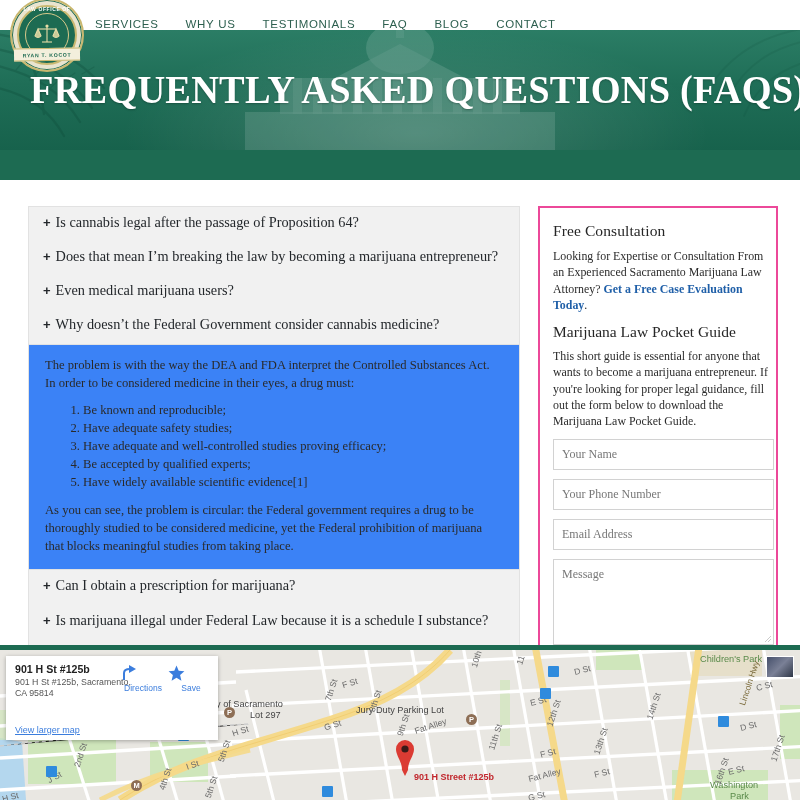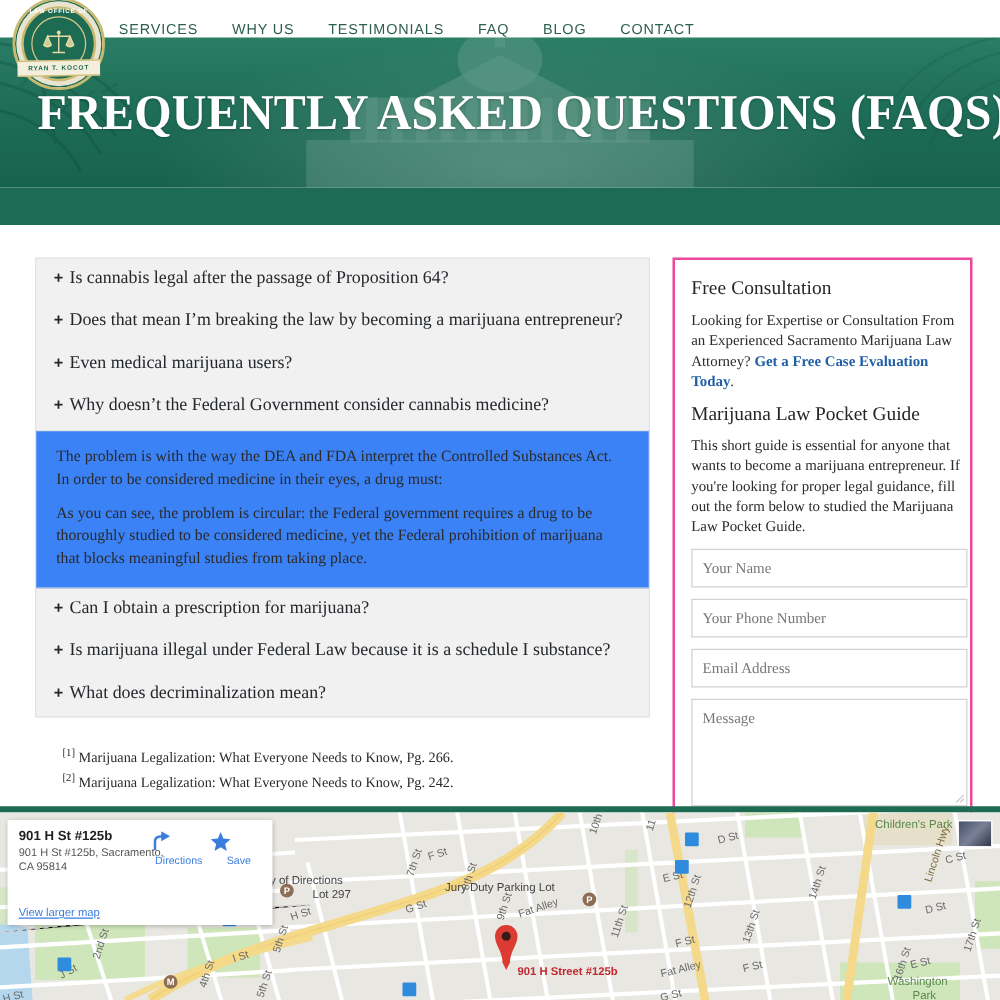--- a/index.html
+++ b/index.html
@@ -301,20 +301,27 @@
         </div>
         <div class="faq-q">
           <span class="plus">+</span><span>Even medical marijuana users?</span>
         </div>
         <div class="faq-q">
           <span class="plus">+</span><span>Why doesn’t the Federal Government consider cannabis medicine?</span>
         </div>
 
         <div class="faq-answer">
           <p>The problem is with the way the DEA and FDA interpret the Controlled Substances Act.  In order to be considered medicine in their eyes, a drug must:</p>
+          <ol>
+            <li>Be known and reproducible;</li>
+            <li>Have adequate safety studies;</li>
+            <li>Have adequate and well-controlled studies proving efficacy;</li>
+            <li>Be accepted by qualified experts;</li>
+            <li>Have widely available scientific evidence[1]</li>
+          </ol>
           <p class="last">As you can see, the problem is circular:  the Federal government requires a drug to be thoroughly studied to be considered medicine, yet the Federal prohibition of marijuana that blocks meaningful studies from taking place.</p>
         </div>
 
         <div class="faq-q">
           <span class="plus">+</span><span>Can I obtain a prescription for marijuana?</span>
         </div>
         <div class="faq-q">
           <span class="plus">+</span><span>Is marijuana illegal under Federal Law because it is a schedule I substance?</span>
         </div>
         <div class="faq-q">
@@ -333,21 +340,21 @@
         </div>
       </div>
     </div>
 
     <div class="col-right">
       <div class="sidebar">
         <h2>Free Consultation</h2>
         <p><span>Looking for Expertise or Consultation From an Experienced Sacramento Marijuana Law Attorney? </span><a class="cta" href="#">Get a Free Case Evaluation Today</a><span>.</span></p>
 
         <h3>Marijuana Law Pocket Guide</h3>
-        <p>This short guide is essential for anyone that wants to become a marijuana entrepreneur. If you're looking for proper legal guidance, fill out the form below to studied the Marijuana Law Pocket Guide.</p>
+        <p>This short guide is essential for anyone that wants to become a marijuana entrepreneur. If you're looking for proper legal guidance, fill out the form below to download the Marijuana Law Pocket Guide.</p>
 
         <input class="field" type="text" placeholder="Your Name" style="">
         <input class="field" type="text" placeholder="Your Phone Number" style="">
         <input class="field" type="text" placeholder="Email Address" style="">
         <div class="ta-wrap">
           <textarea class="field" placeholder="Message" style=""></textarea>
           <svg class="grip" viewBox="0 0 9 9">
             <g stroke="#999" stroke-width="1">
                 <line x1="8" y1="2" x2="2" y2="8"></line>
                 <line x1="8" y1="5" x2="5" y2="8"></line>
@@ -418,21 +425,21 @@
 
       <g>
         <path d="M402 120 C 402 111, 396 106, 396 99 a 9 9 0 1 1 18 0 c 0 7 -6 12 -6 21 l -3 6 Z" fill="#db3b33"></path>
         <circle cx="405" cy="99" r="3.6" fill="#3a1a18"></circle>
       </g>
     </svg>
 
     <div class="mlabel place" style="left:6px;  top:62px;  font-size:9.2px;">Railroad Museum</div>
     <div class="mlabel place" style="left:84px; top:68px;  font-size:9.2px;">Public Parking Lot</div>
     <div class="mlabel transit" style="left:128px;top:82px; font-size:9px;">Sacramento</div>
-    <div class="mlabel place" style="left:216px;top:49px;  font-size:9.2px;">y of Directions</div>
+    <div class="mlabel place" style="left:216px;top:49px;  font-size:9.2px;">y of Sacramento</div>
     <div class="mlabel place" style="left:250px;top:60px;  font-size:9.2px;">Lot 297</div>
     <div class="mlabel place" style="left:356px;top:55px;  font-size:9.2px;">Jury Duty Parking Lot</div>
     <div class="mlabel park" style="left:700px;top:4px;   font-size:9.2px;">Children's Park</div>
     <div class="mlabel park" style="left:710px;top:130px; font-size:9.2px;">Washington</div>
     <div class="mlabel park" style="left:730px;top:141px; font-size:9.2px;">Park</div>
 
     <div class="mlabel" style="left:47px; top:122px;font-size:8.6px;transform:rotate(-28deg);">J St</div>
     <div class="mlabel" style="left:68px; top:100px;font-size:8.6px;transform:rotate(-72deg);">2nd St</div>
     <div class="mlabel" style="left:154px;top:124px;font-size:8.6px;transform:rotate(-72deg);">4th St</div>
     <div class="mlabel" style="left:213px;top:96px; font-size:8.6px;transform:rotate(-72deg);">5th St</div>

